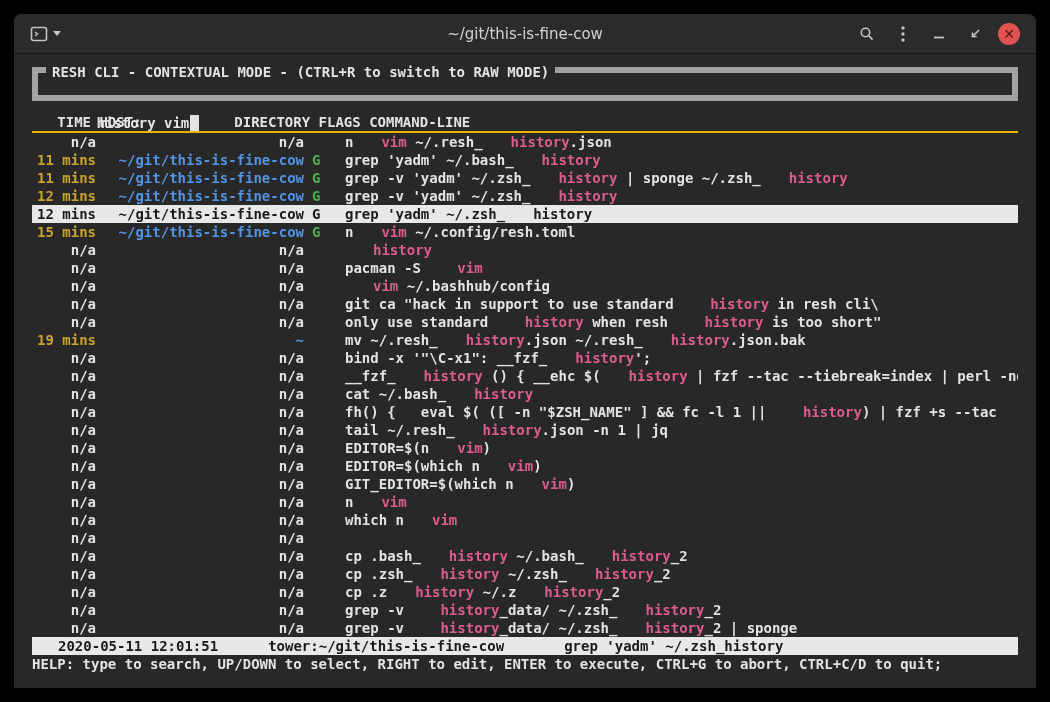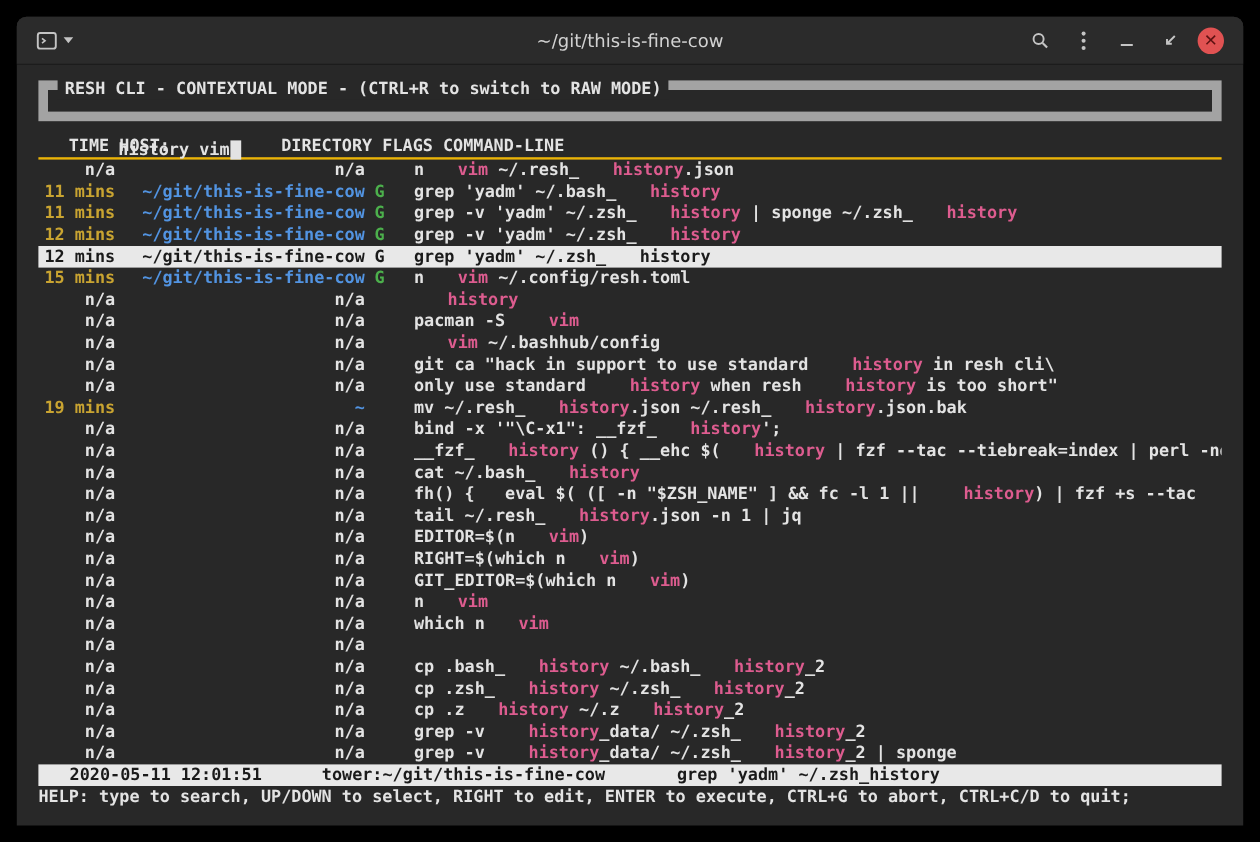--- a/index.html
+++ b/index.html
@@ -21,21 +21,21 @@
            border-top:5px solid #c4c4c4; display:inline-block; }
   .close-btn { width:22px; height:22px; border-radius:50%; background:#e05252; border:none; cursor:pointer;
                color:#5c1111; font-size:14px; font-weight:bold; line-height:22px; text-align:center;
                display:flex; align-items:center; justify-content:center; font-family:"DejaVu Sans", sans-serif; }
   svg.tb-ic { display:block; }
 
   
   .terminal { flex:1; padding:13px 18px 0 18px; color:#e3e3e3; font-size:14px; font-weight:bold;
               line-height:18px; overflow:hidden; }
 
-  .search-box { position:relative; border:8px solid #a3a3a3; height:34px; padding:5px 8px;
+  .search-box { position:relative; border:6px solid #a3a3a3; height:34px; padding:5px 8px;
                 white-space:pre; }
   .box-label { position:absolute; top:-10px; left:8px; background:#282828; padding:0 6px;
                font-size:14px; color:#e3e3e3; white-space:pre; }
   .cursor { display:inline-block; width:9px; height:16px; background:#e3e3e3;
             vertical-align:text-bottom; margin-left:1px; }
 
   .table-header { margin-top:12px; white-space:pre; height:20px; border-bottom:2px solid #eab308; }
 
   .rows { }
   .row { display:flex; height:18px; white-space:pre; }
@@ -126,21 +126,21 @@
         <div class="row"><span class="col-time">n/a</span><span class="col-host">n/a</span><span class="col-flags t-green"></span><span class="col-cmd"><span class="hl">vim</span><span> ~/.bashhub/config</span></span></div>
         <div class="row"><span class="col-time">n/a</span><span class="col-host">n/a</span><span class="col-flags t-green"></span><span class="col-cmd"><span>git ca "hack in support to use standard </span><span class="hl">history</span><span> in resh cli\</span></span></div>
         <div class="row"><span class="col-time">n/a</span><span class="col-host">n/a</span><span class="col-flags t-green"></span><span class="col-cmd"><span>only use standard </span><span class="hl">history</span><span> when resh </span><span class="hl">history</span><span> is too short"</span></span></div>
         <div class="row"><span class="col-time t-yellow">19 mins</span><span class="col-host t-blue">~</span><span class="col-flags t-green"></span><span class="col-cmd"><span>mv ~/.resh_</span><span class="hl">history</span><span>.json ~/.resh_</span><span class="hl">history</span><span>.json.bak</span></span></div>
         <div class="row"><span class="col-time">n/a</span><span class="col-host">n/a</span><span class="col-flags t-green"></span><span class="col-cmd"><span>bind -x '"\C-x1": __fzf_</span><span class="hl">history</span><span>';</span></span></div>
         <div class="row"><span class="col-time">n/a</span><span class="col-host">n/a</span><span class="col-flags t-green"></span><span class="col-cmd"><span>__fzf_</span><span class="hl">history</span><span> () { __ehc $(</span><span class="hl">history</span><span> | fzf --tac --tiebreak=index | perl -ne</span></span></div>
         <div class="row"><span class="col-time">n/a</span><span class="col-host">n/a</span><span class="col-flags t-green"></span><span class="col-cmd"><span>cat ~/.bash_</span><span class="hl">history</span></span></div>
         <div class="row"><span class="col-time">n/a</span><span class="col-host">n/a</span><span class="col-flags t-green"></span><span class="col-cmd"><span>fh() {   eval $( ([ -n "$ZSH_NAME" ] &amp;&amp; fc -l 1 || </span><span class="hl">history</span><span>) | fzf +s --tac</span></span></div>
         <div class="row"><span class="col-time">n/a</span><span class="col-host">n/a</span><span class="col-flags t-green"></span><span class="col-cmd"><span>tail ~/.resh_</span><span class="hl">history</span><span>.json -n 1 | jq</span></span></div>
         <div class="row"><span class="col-time">n/a</span><span class="col-host">n/a</span><span class="col-flags t-green"></span><span class="col-cmd"><span>EDITOR=$(n</span><span class="hl">vim</span><span>)</span></span></div>
-        <div class="row"><span class="col-time">n/a</span><span class="col-host">n/a</span><span class="col-flags t-green"></span><span class="col-cmd"><span>RIGHT=$(which n</span><span class="hl">vim</span><span>)</span></span></div>
+        <div class="row"><span class="col-time">n/a</span><span class="col-host">n/a</span><span class="col-flags t-green"></span><span class="col-cmd"><span>EDITOR=$(which n</span><span class="hl">vim</span><span>)</span></span></div>
         <div class="row"><span class="col-time">n/a</span><span class="col-host">n/a</span><span class="col-flags t-green"></span><span class="col-cmd"><span>GIT_EDITOR=$(which n</span><span class="hl">vim</span><span>)</span></span></div>
         <div class="row"><span class="col-time">n/a</span><span class="col-host">n/a</span><span class="col-flags t-green"></span><span class="col-cmd"><span>n</span><span class="hl">vim</span></span></div>
         <div class="row"><span class="col-time">n/a</span><span class="col-host">n/a</span><span class="col-flags t-green"></span><span class="col-cmd"><span>which n</span><span class="hl">vim</span></span></div>
         <div class="row"><span class="col-time">n/a</span><span class="col-host">n/a</span><span class="col-flags t-green"></span></div>
         <div class="row"><span class="col-time">n/a</span><span class="col-host">n/a</span><span class="col-flags t-green"></span><span class="col-cmd"><span>cp .bash_</span><span class="hl">history</span><span> ~/.bash_</span><span class="hl">history</span><span>_2</span></span></div>
         <div class="row"><span class="col-time">n/a</span><span class="col-host">n/a</span><span class="col-flags t-green"></span><span class="col-cmd"><span>cp .zsh_</span><span class="hl">history</span><span> ~/.zsh_</span><span class="hl">history</span><span>_2</span></span></div>
         <div class="row"><span class="col-time">n/a</span><span class="col-host">n/a</span><span class="col-flags t-green"></span><span class="col-cmd"><span>cp .z</span><span class="hl">history</span><span> ~/.z</span><span class="hl">history</span><span>_2</span></span></div>
         <div class="row"><span class="col-time">n/a</span><span class="col-host">n/a</span><span class="col-flags t-green"></span><span class="col-cmd"><span>grep -v </span><span class="hl">history</span><span>_data/ ~/.zsh_</span><span class="hl">history</span><span>_2</span></span></div>
         <div class="row"><span class="col-time">n/a</span><span class="col-host">n/a</span><span class="col-flags t-green"></span><span class="col-cmd"><span>grep -v </span><span class="hl">history</span><span>_data/ ~/.zsh_</span><span class="hl">history</span><span>_2 | sponge</span></span></div>
       </div>

